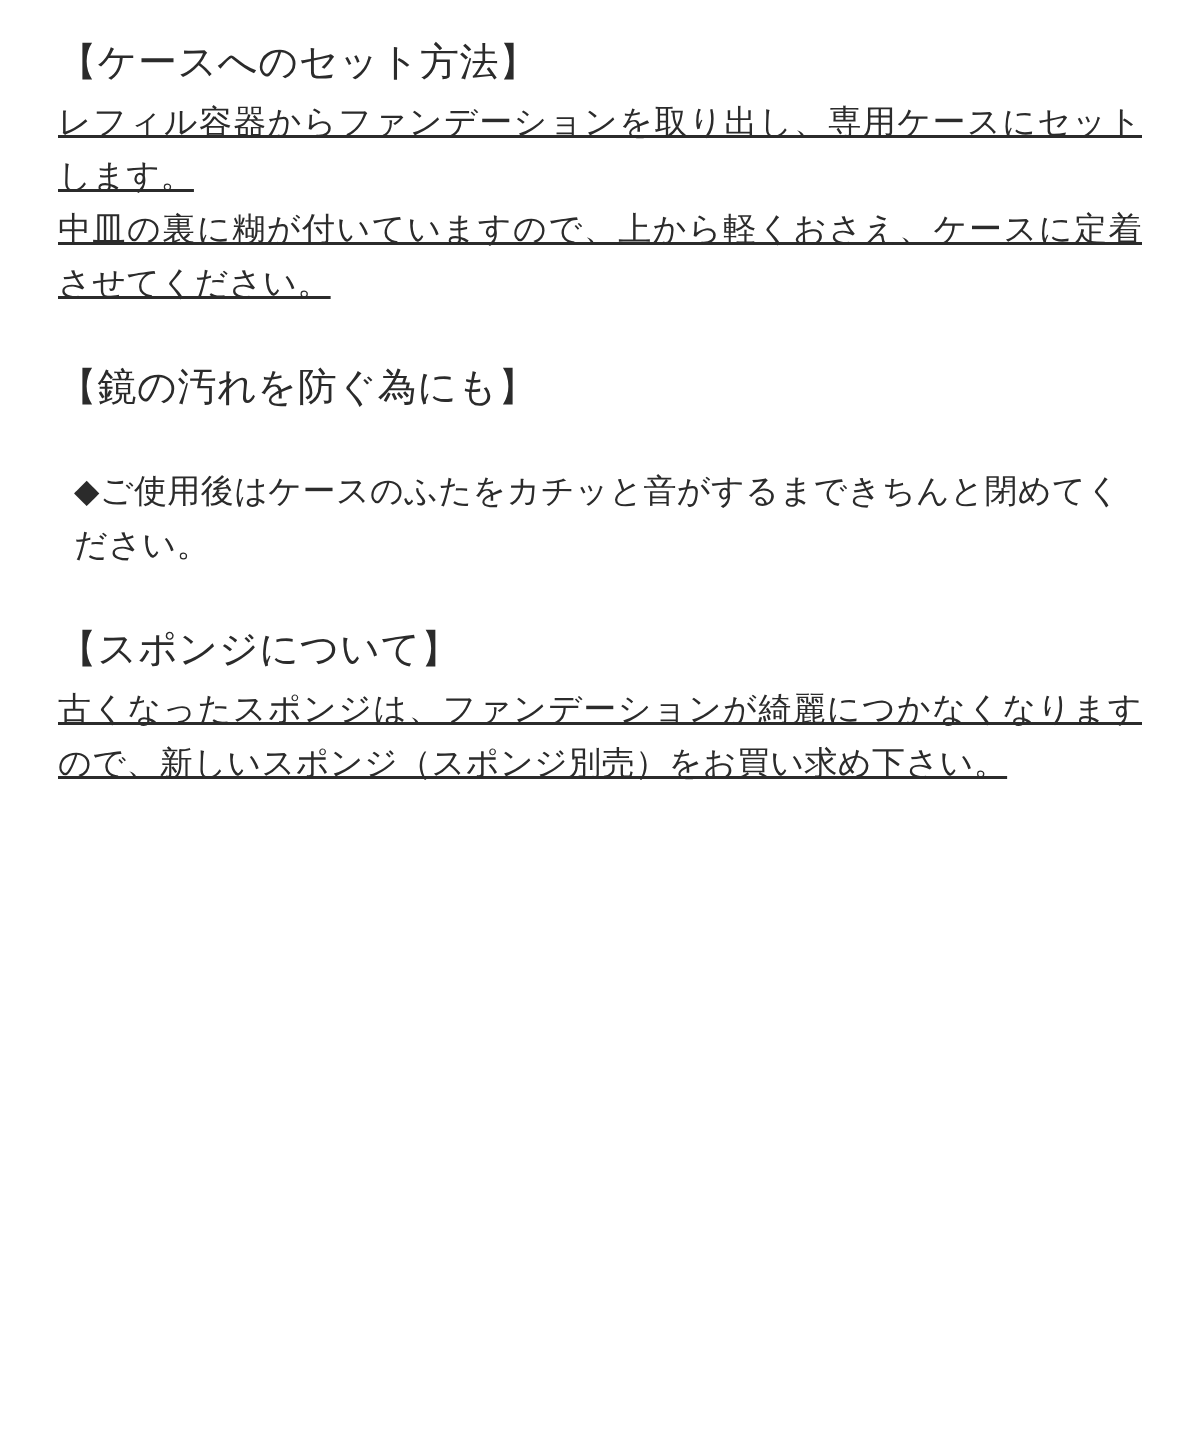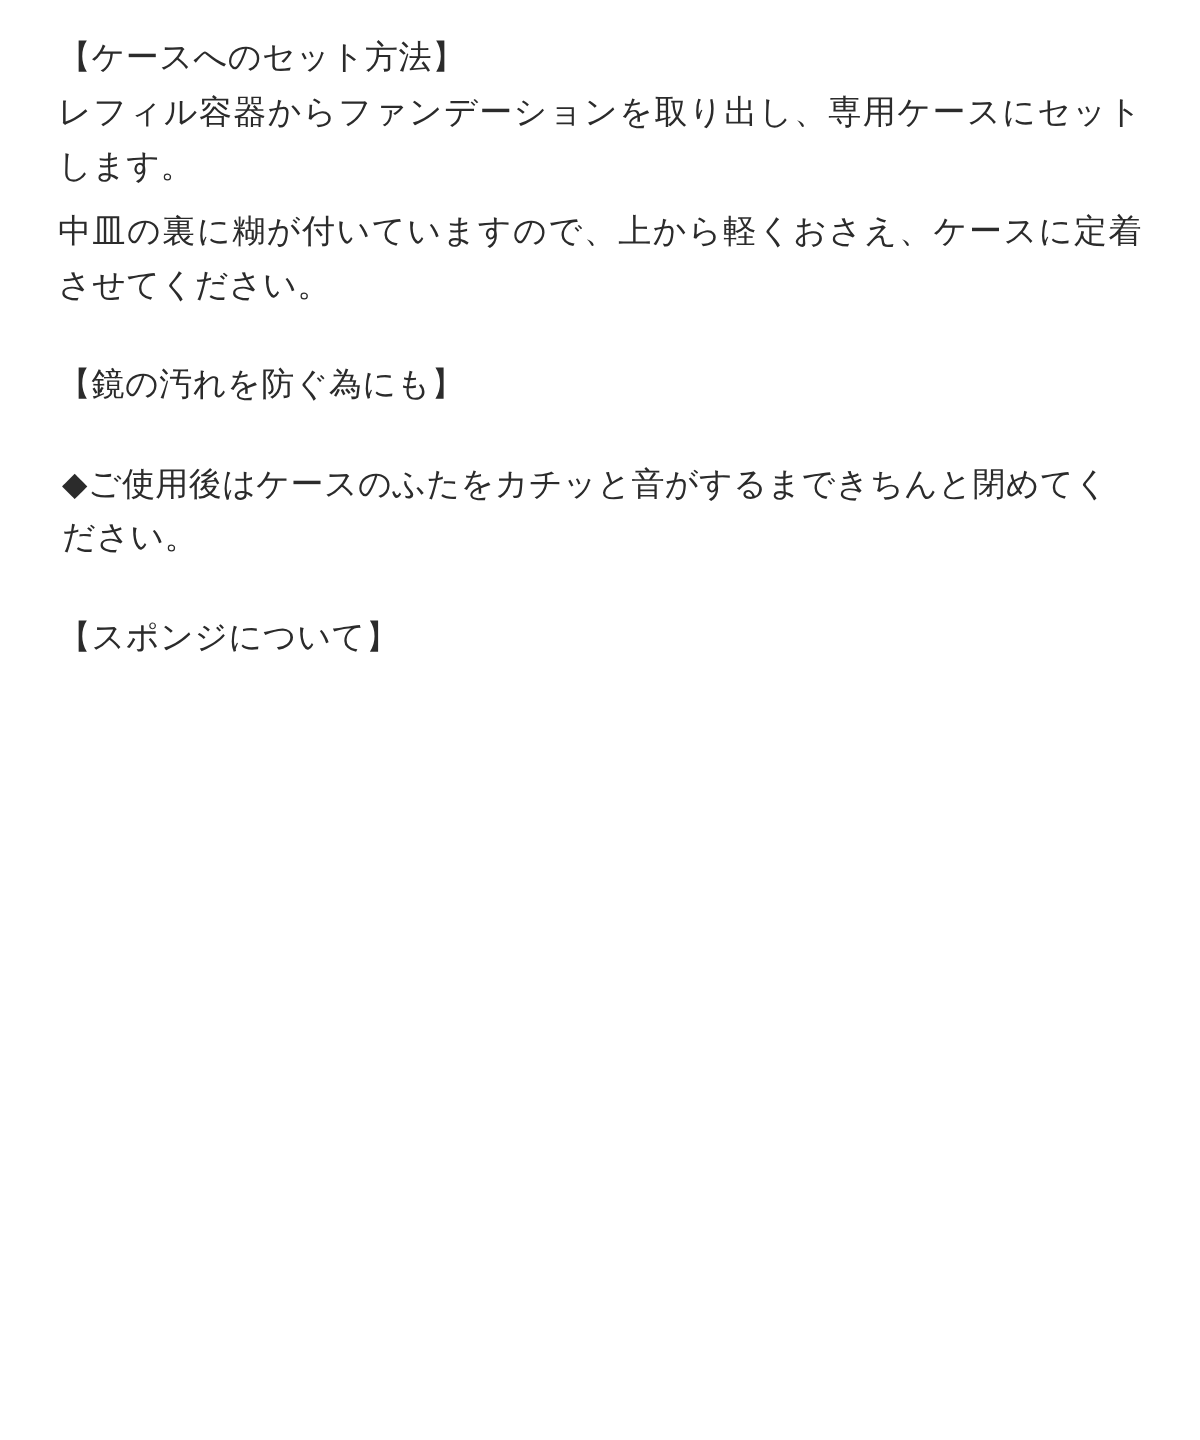--- a/index.html
+++ b/index.html
@@ -21,46 +21,47 @@
     padding: 30px 58px 0 58px;
     background: #ffffff;
   }
   .section {
     margin: 0 0 46px 0;
   }
   .section:last-child {
     margin-bottom: 0;
   }
   .heading {
-    font-size: 33px;
+    font-size: 39px;
     line-height: 1.62;
     letter-spacing: 0.5px;
     color: #2b2b2b;
     margin: 0 0 2px 0;
     font-weight: 400;
   }
   .para {
     font-size: 33px;
     line-height: 1.62;
     letter-spacing: 0.4px;
     color: #2b2b2b;
     margin: 0;
     font-weight: 400;
     text-align: justify;
     text-justify: inter-character;
+    text-decoration: underline;
   }
   .para + .para {
-    margin-top: 12px;
+    margin-top: 0;
   }
   .bullet-line {
     font-size: 33px;
     line-height: 1.62;
     letter-spacing: 0.4px;
     color: #2b2b2b;
-    margin: 4px;
+    margin: 16px;
     font-weight: 400;
   }
 </style>
 </head>
 <body>
 
 <div class="page">
 
   <div class="section">
     <p class="heading">【ケースへのセット方法】</p>
@@ -71,15 +72,16 @@
   <div class="section">
     <p class="heading">【鏡の汚れを防ぐ為にも】</p>
   </div>
 
   <div class="section">
     <p class="bullet-line">◆ご使用後はケースのふたをカチッと音がするまできちんと閉めてください。</p>
   </div>
 
   <div class="section">
     <p class="heading">【スポンジについて】</p>
+    <p class="para">古くなったスポンジは、ファンデーションが綺麗につかなくなりますので、新しいスポンジ（スポンジ別売）をお買い求め下さい。</p>
   </div>
 
 </div>
 
 </body></html>

